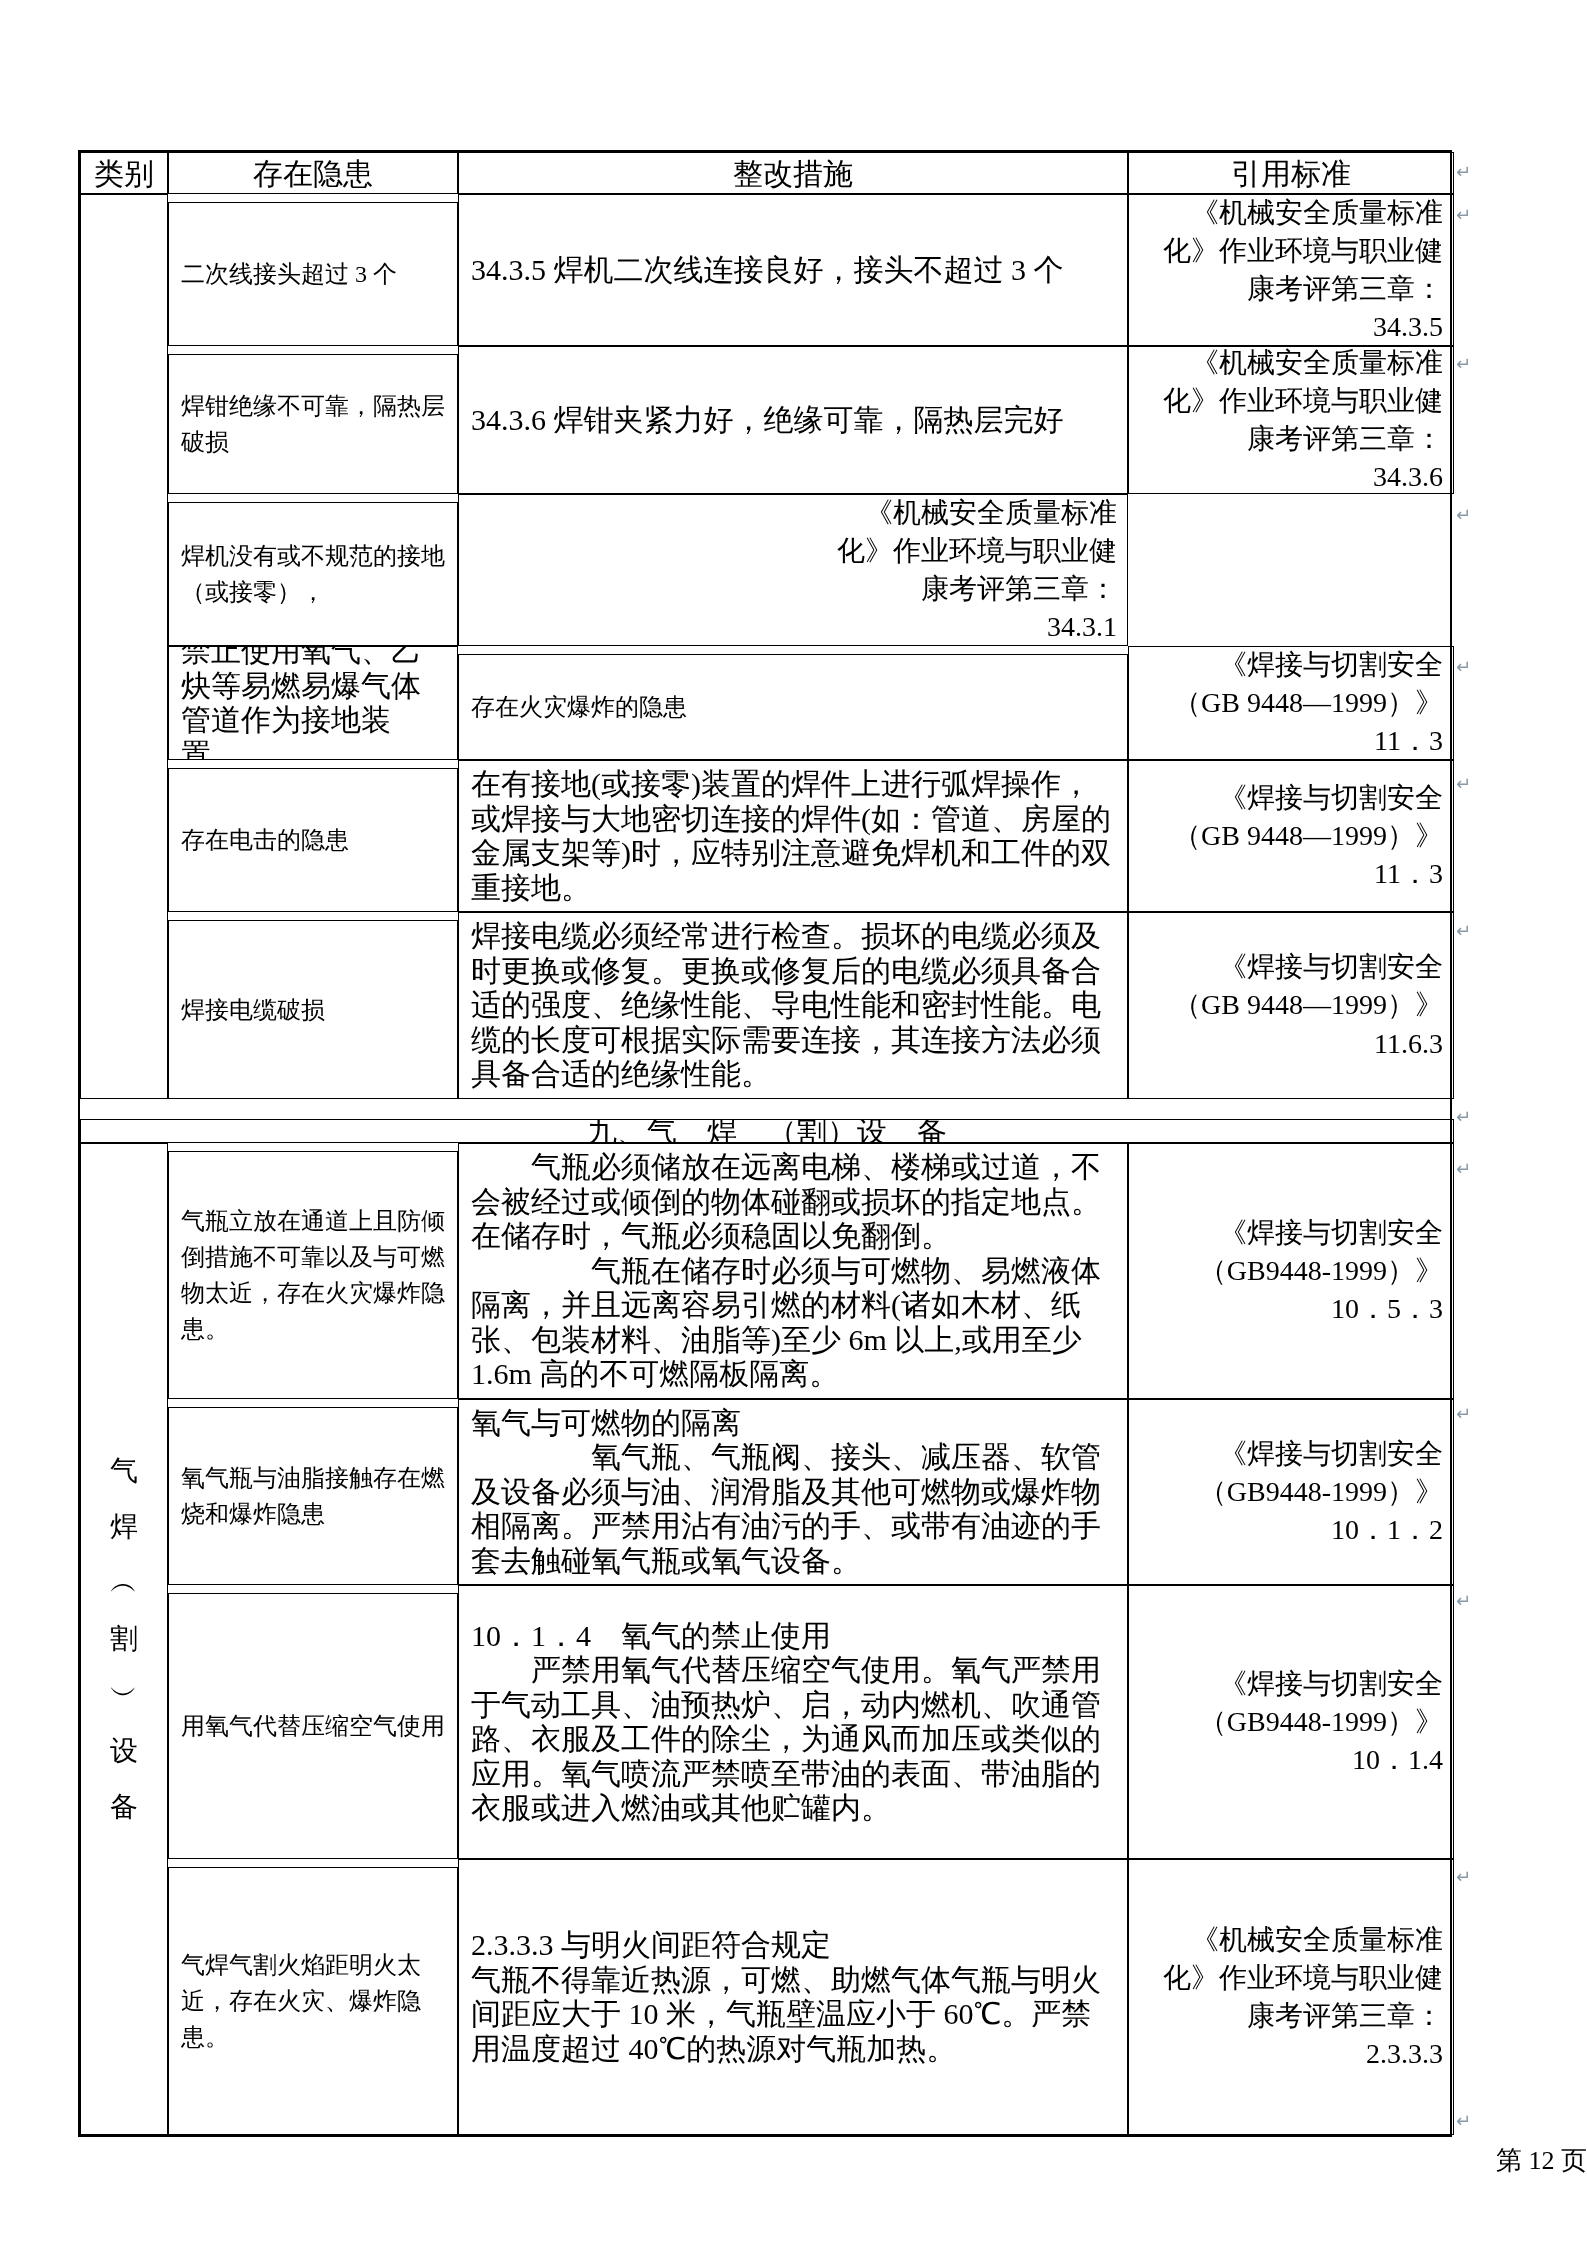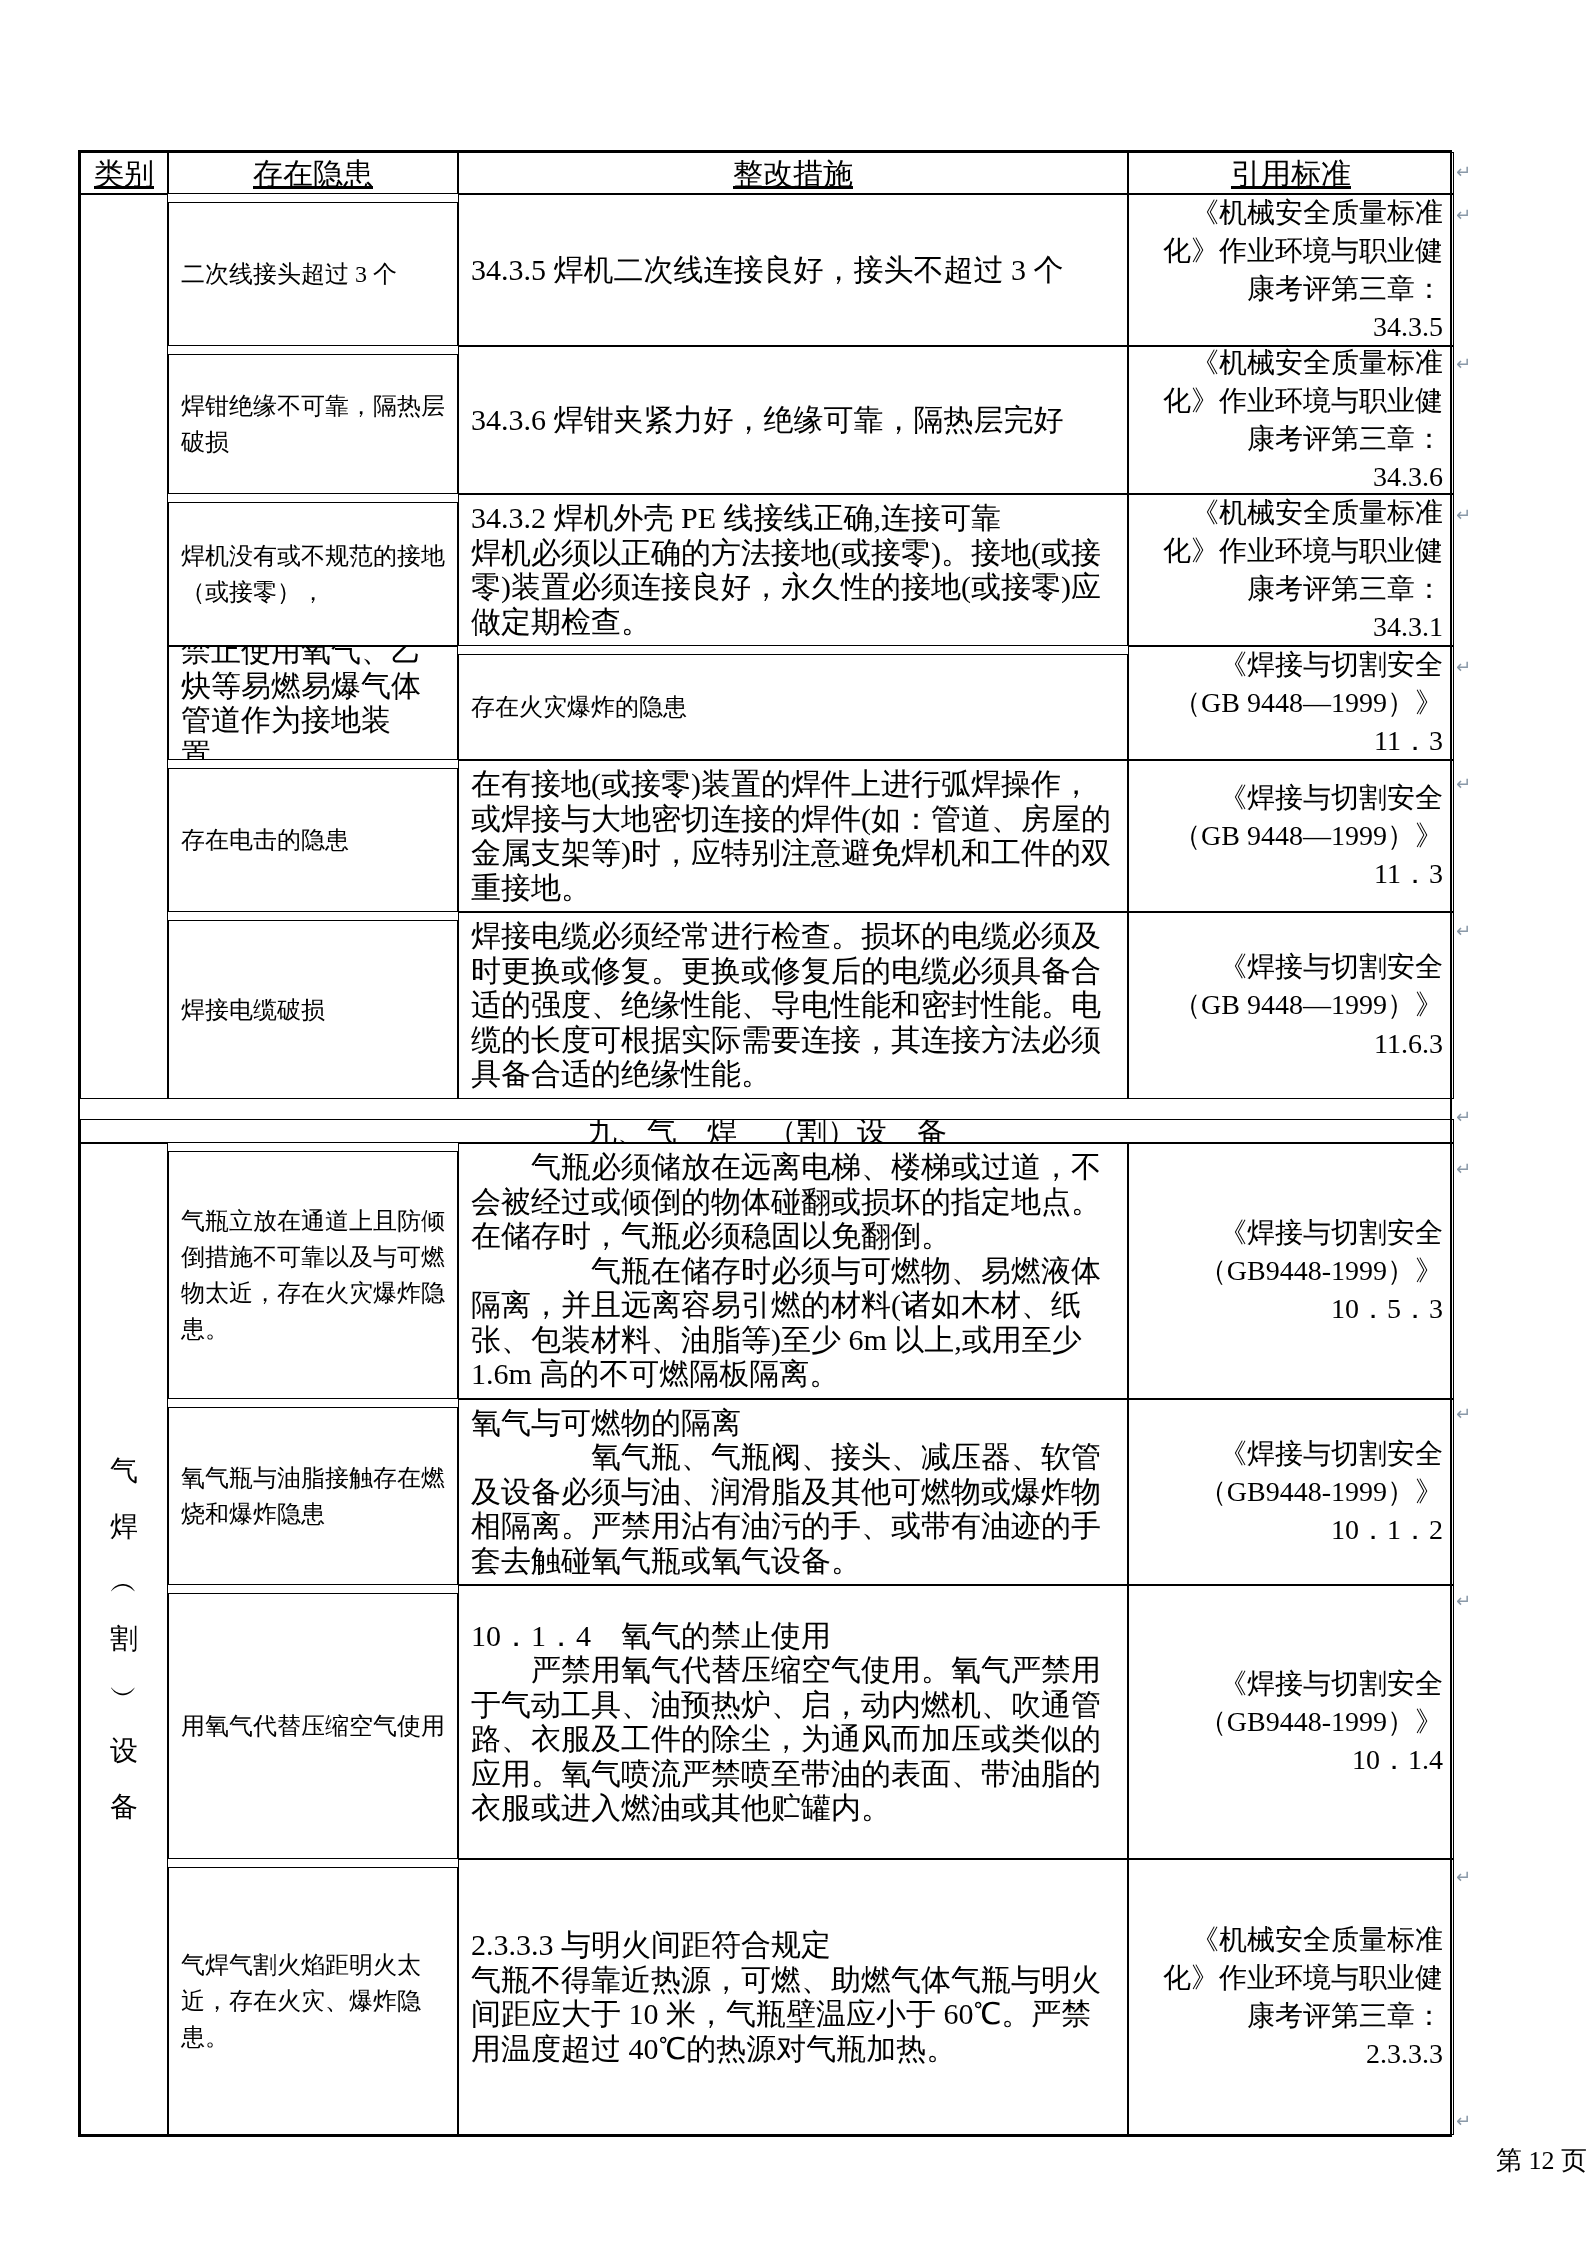--- a/index.html
+++ b/index.html
@@ -28,21 +28,20 @@
     display:flex;
     flex-direction:column;
     justify-content:center;
     white-space:pre-line;
   }
   .head {
     font-size:30px;
     align-items:center;
     text-align:center;
     line-height:1.1;
-    text-decoration:underline;
   }
   .hazard {
     font-size:24px;
     line-height:1.5;
     padding:6px 12px;
     text-align:left;
     margin-top:8px;
   }
   .measure {
     font-size:30px;
@@ -111,22 +110,20 @@
 
     <div class="cell hazard" style="grid-row:3">焊钳绝缘不可靠，隔热层破损</div>
     <div class="cell measure" style="grid-row:3">34.3.6 焊钳夹紧力好，绝缘可靠，隔热层完好</div>
     <div class="cell standard" style="grid-row:3">《机械安全质量标准
 化》作业环境与职业健
 康考评第三章：
 34.3.6</div>
 
     <div class="cell hazard" style="grid-row:4">焊机没有或不规范的接地
 （或接零），</div>
-    <div class="cell measure" style="grid-row:4">34.3.2 焊机外壳 PE 线接线正确,连接可靠
-焊机必须以正确的方法接地(或接零)。接地(或接零)装置必须连接良好，永久性的接地(或接零)应做定期检查。</div>
     <div class="cell standard" style="grid-row:4">《机械安全质量标准
 化》作业环境与职业健
 康考评第三章：
 34.3.1</div>
 
     <div class="cell measure" style="grid-row:5">禁止使用氧气、乙炔等易燃易爆气体管道作为接地装置。</div>
     <div class="cell hazard" style="grid-row:5">存在火灾爆炸的隐患</div>
     <div class="cell standard" style="grid-row:5">《焊接与切割安全
 （GB 9448—1999）》
 11．3</div>

